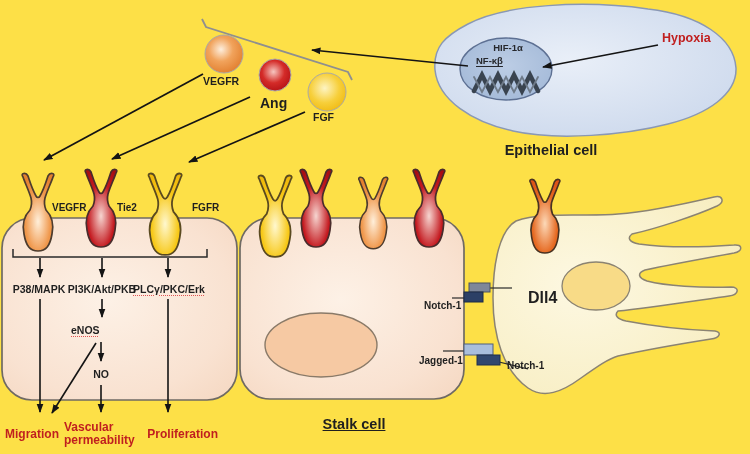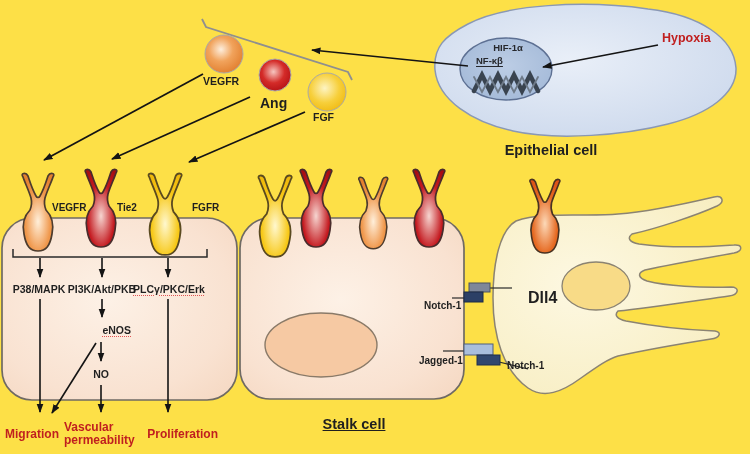--- a/index.html
+++ b/index.html
@@ -19,21 +19,21 @@
   #lb-epithelial{left:458px;top:142px;width:186px;font-size:14.5px;text-align:center;}
   #lb-lig-vegfr{left:203px;top:75px;font-size:10.5px;}
   #lb-lig-ang{left:260px;top:95px;font-size:14px;}
   #lb-lig-fgf{left:313px;top:111px;font-size:10.5px;}
   #lb-rec-vegfr{left:52px;top:202px;font-size:10px;}
   #lb-rec-tie2{left:117px;top:202px;font-size:10px;}
   #lb-rec-fgfr{left:192px;top:202px;font-size:10px;}
   #lb-p38{left:6px;top:283px;width:66px;font-size:10.5px;text-align:center;}
   #lb-pi3k{left:66px;top:283px;width:72px;font-size:10.5px;text-align:center;}
   #lb-plc{left:132px;top:283px;width:74px;font-size:10.5px;text-align:center;}
-  #lb-enos{left:71px;top:324px;width:60px;font-size:10.5px;text-align:right;}
+  #lb-enos{left:71px;top:324px;width:60px;font-size:10.5px;text-align:left;}
   #lb-no{left:71px;top:368px;width:60px;font-size:10.5px;text-align:center;}
   #lb-migration{left:5px;top:428px;width:72px;font-size:12px;}
   #lb-vascular{left:64px;top:421px;width:84px;font-size:12px;line-height:1.08;}
   #lb-proliferation{left:138px;top:428px;width:80px;font-size:12px;text-align:right;}
   #lb-suppression{left:357px;top:264px;width:112px;font-size:11px;line-height:1.25;}
   #lb-notch1-stalk{left:424px;top:300px;font-size:10px;}
   #lb-dll4{left:496px;top:289px;font-size:16px;padding-left:32px;}
   #lb-jagged1{left:419px;top:355px;font-size:10px;}
   #lb-notch1-tip{left:507px;top:360px;font-size:10px;}
   #lb-stalk{left:298px;top:416px;width:112px;font-size:14.5px;text-align:center;text-decoration:underline;}

